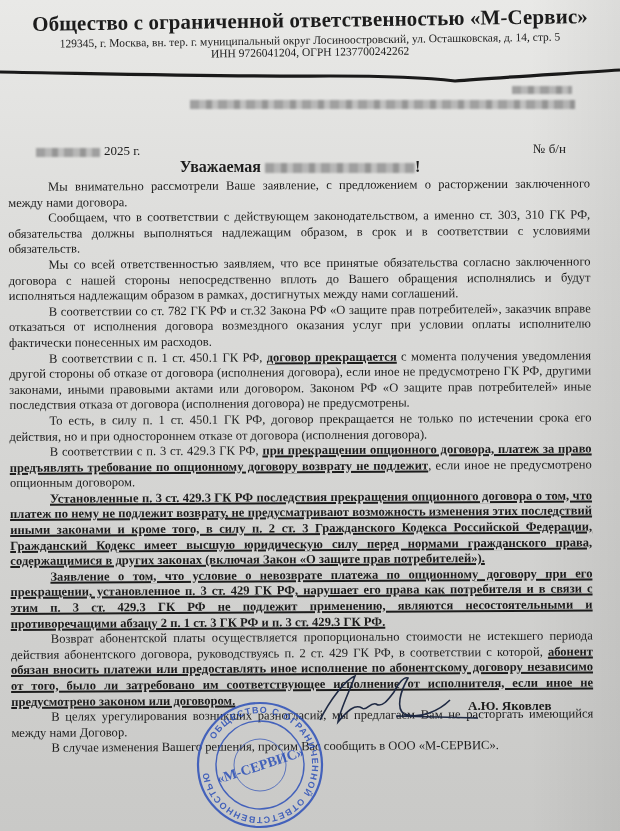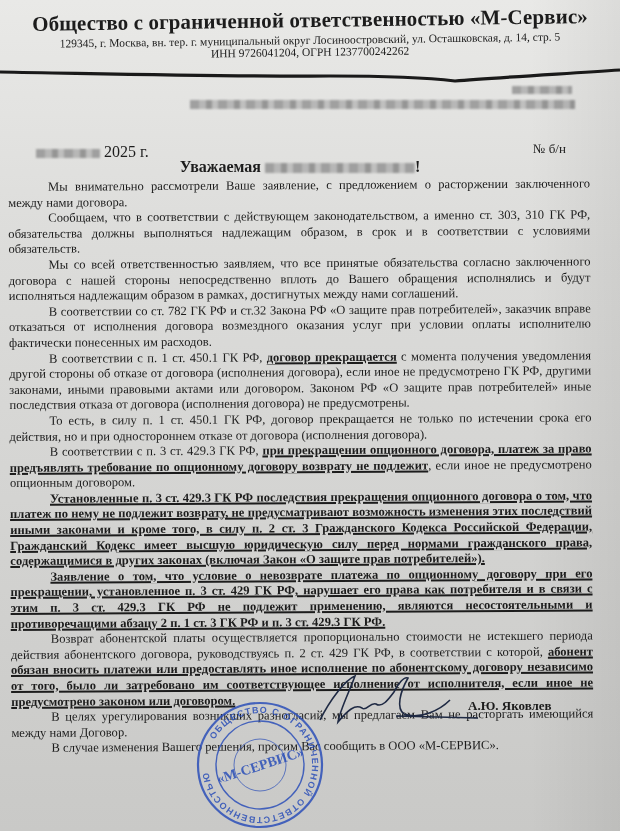--- a/index.html
+++ b/index.html
@@ -6,21 +6,21 @@
   body{width:620px;height:831px;overflow:hidden;background:#bdbdbd;font-family:"Liberation Serif","DejaVu Serif",serif;color:#1c1c1c;}
   .paper{position:relative;width:620px;height:831px;background:linear-gradient(180deg,#e9e9e7 0%,#dcdcda 30%,#d4d4d2 60%,#c9c9c7 100%);overflow:hidden;}
   .paper::after{content:"";position:absolute;right:0;top:0;width:90px;height:100%;background:linear-gradient(90deg,rgba(0,0,0,0) 0%,rgba(0,0,0,0.06) 100%);pointer-events:none;}
   .hdr{position:absolute;left:0;top:8px;width:620px;text-align:center;}
   .hdr .org{font-weight:bold;font-size:21px;letter-spacing:0.1px;transform:rotate(-0.8deg);}
   .hdr .addr{font-size:11.5px;margin-top:1px;transform:rotate(-0.8deg);}
   .hdr .inn{font-size:11.5px;transform:rotate(-0.8deg);}
   .rule{position:absolute;left:0;top:68px;width:620px;height:16px;}
   .blur{display:inline-block;background:repeating-linear-gradient(90deg,#8a8a8a 0 9px,#a9a9a9 9px 16px,#7c7c7c 16px 22px,#b4b4b4 22px 28px);filter:blur(1.2px);opacity:.75;vertical-align:middle;}
   .addressee{position:absolute;left:190px;top:86px;width:400px;height:30px;}
-  .date{position:absolute;left:36px;top:143px;font-size:16px;}
+  .date{position:absolute;left:36px;top:143px;font-size:13px;}
   .num{position:absolute;left:533px;top:141px;font-size:13px;}
   .greet{position:absolute;left:0;top:158px;width:600px;text-align:center;font-weight:bold;font-size:16px;}
   .body{position:absolute;left:8px;top:180px;width:582px;font-size:12.6px;line-height:15.6px;text-align:justify;transform:rotate(-0.35deg);transform-origin:left top;}
   .body p{margin:0 0 0 0;text-indent:40px;}
   .ub{font-weight:bold;text-decoration:underline;text-decoration-thickness:1.5px;}
   .sign{position:absolute;left:90px;top:678px;font-weight:bold;font-size:13px;line-height:16px;}
   .sign .l2,.sign .l3{padding-left:22px;}
   .sigline{position:absolute;left:300px;top:670px;width:180px;height:60px;}
   .name{position:absolute;left:468px;top:698px;font-weight:bold;font-size:13px;}
   .stamp{position:absolute;left:195px;top:700px;width:130px;height:130px;}

